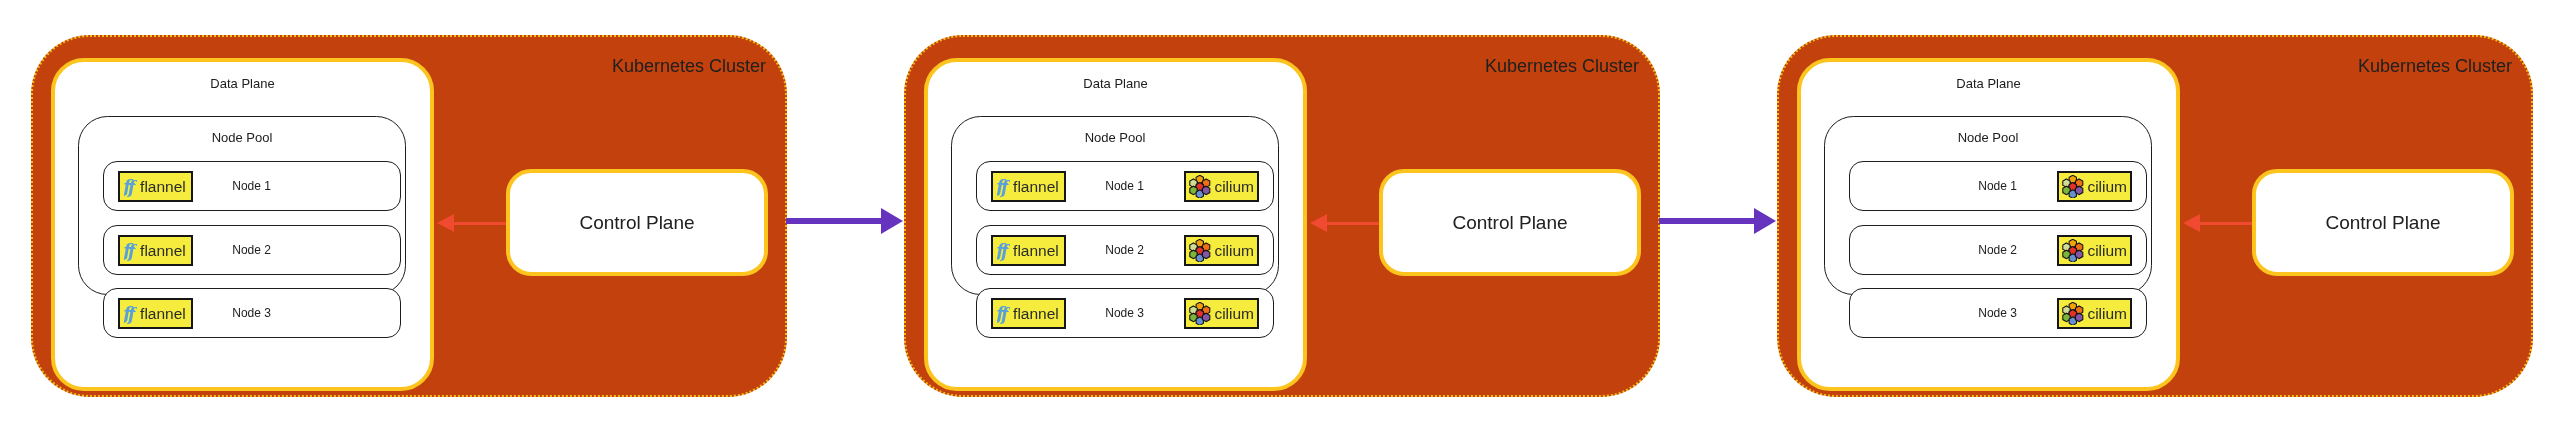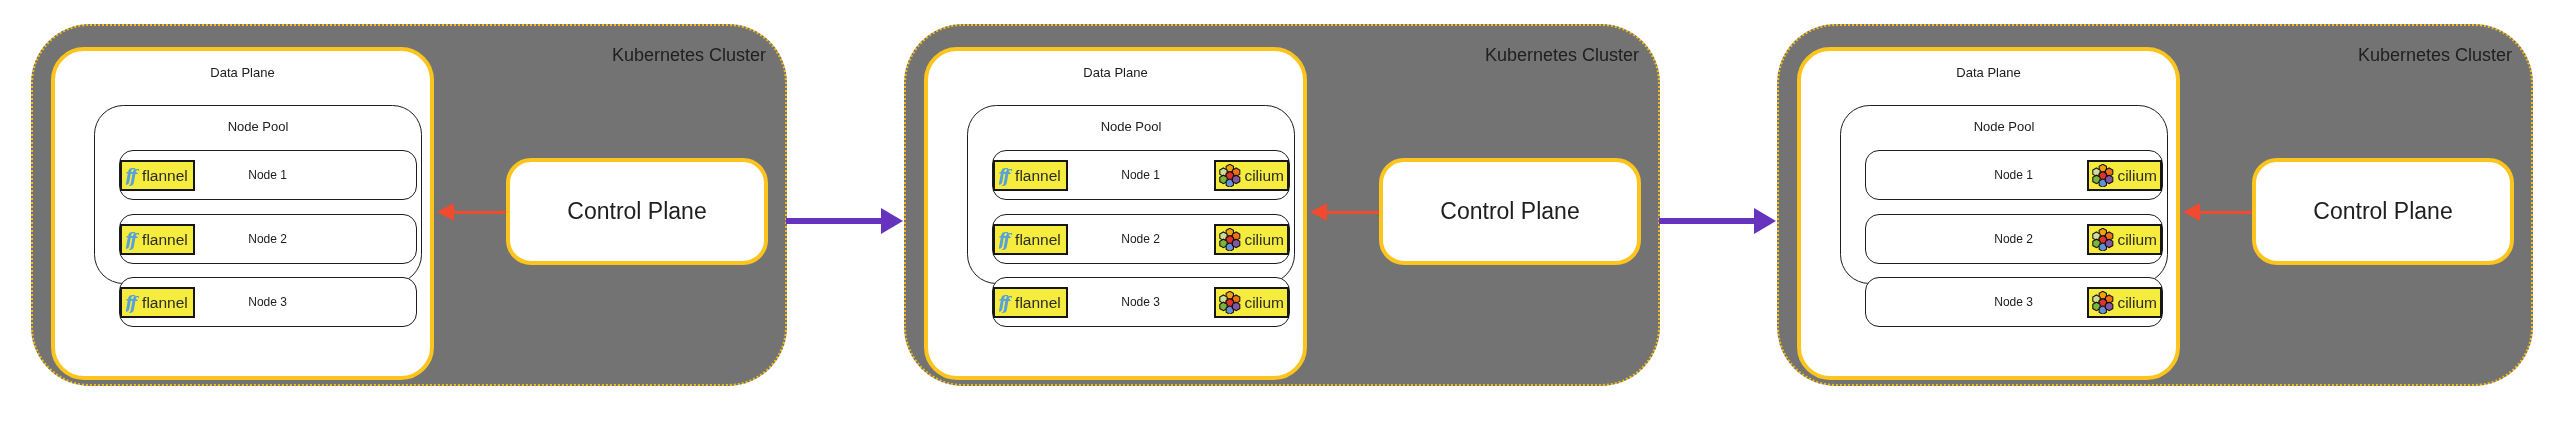--- a/index.html
+++ b/index.html
@@ -6,64 +6,64 @@
     --gold:#FCC41D; --dot:#F3BD14; --badgeYellow:#F5EC3D;
     --ink:#202020; --line:#1D1D1D; --red:#F04A31; --purple:#6633BE;
   }
   *{margin:0;padding:0;box-sizing:border-box}
   html,body{background:#ffffff}
   body{
     width:2576px;height:445px;position:relative;overflow:hidden;
     font-family:"Liberation Sans","DejaVu Sans",sans-serif;color:var(--ink);
   }
   .cluster{
-    position:absolute;top:24px;width:756px;height:362px;
-    border:2.1px dotted var(--dot);border-radius:59px;background:#737373;
+    position:absolute;top:35px;width:756px;height:362px;
+    border:2.1px dotted var(--dot);border-radius:59px;background:#c2410c;
   }
   .cluster-label{
     position:absolute;top:19px;right:19px;font-size:18px;line-height:1.2;color:var(--ink);
     white-space:nowrap;
   }
   .data-plane{
     position:absolute;left:18px;top:21.4px;width:383px;height:333px;
     border:4.8px solid var(--gold);border-radius:33px;background:#fff;
   }
   .plane-label,.pool-label{
     width:100%;text-align:center;font-size:13px;line-height:1.2;color:var(--ink);
     position:absolute;left:0;
   }
   .plane-label{top:13.4px}
   .node-pool{
     position:absolute;left:23px;top:54px;width:328px;height:179px;
-    border:1.6px solid var(--line);border-radius:29.5px;background:#fff;margin-left:16px;
+    border:1.6px solid var(--line);border-radius:29.5px;background:#fff;
   }
   .pool-label{top:13px}
   .node-row{
     position:absolute;left:23.6px;width:298px;height:50px;
     border:1.6px solid var(--line);border-radius:14px;background:#fff;
     display:flex;align-items:center;justify-content:space-between;
-    padding:0 0;
+    padding:0 14px;
   }
   .row-1{top:44px}.row-2{top:108px}.row-3{top:171px}
   .node-label{flex:1;text-align:center;font-size:12px;color:var(--ink);white-space:nowrap}
   .badge-slot{width:75px;height:31px;flex:none}
   .badge{
     width:75px;height:31px;flex:none;
     background:var(--badgeYellow);border:2.1px solid #161616;
     display:flex;align-items:center;justify-content:center;gap:2.7px;
   }
   .badge-text{font-size:15.5px;color:#2b2b2b;line-height:1;white-space:nowrap}
   .flannel-logo{width:13px;height:21.4px;flex:none;margin-top:1.1px}
   .cilium-logo{width:23.6px;height:23.6px;flex:none}
   .control-plane{
     position:absolute;left:473px;top:132px;width:262px;height:107px;
     border:4.8px solid var(--gold);border-radius:25px;background:#fff;
     display:flex;align-items:center;justify-content:center;
   }
-  .control-plane span{font-size:23px;color:var(--ink);white-space:nowrap}
+  .control-plane span{font-size:19px;color:var(--ink);white-space:nowrap}
   
   .arrow-red{position:absolute;left:404px;top:177px;width:69px;height:19px}
   .arrow-red .shaft{
     position:absolute;left:15px;top:8px;right:0;height:3.2px;background:var(--red);
   }
   .arrow-red .head{
     position:absolute;left:0;top:0;width:0;height:0;
     border-top:9.6px solid transparent;border-bottom:9.6px solid transparent;
     border-right:17px solid var(--red);
   }

